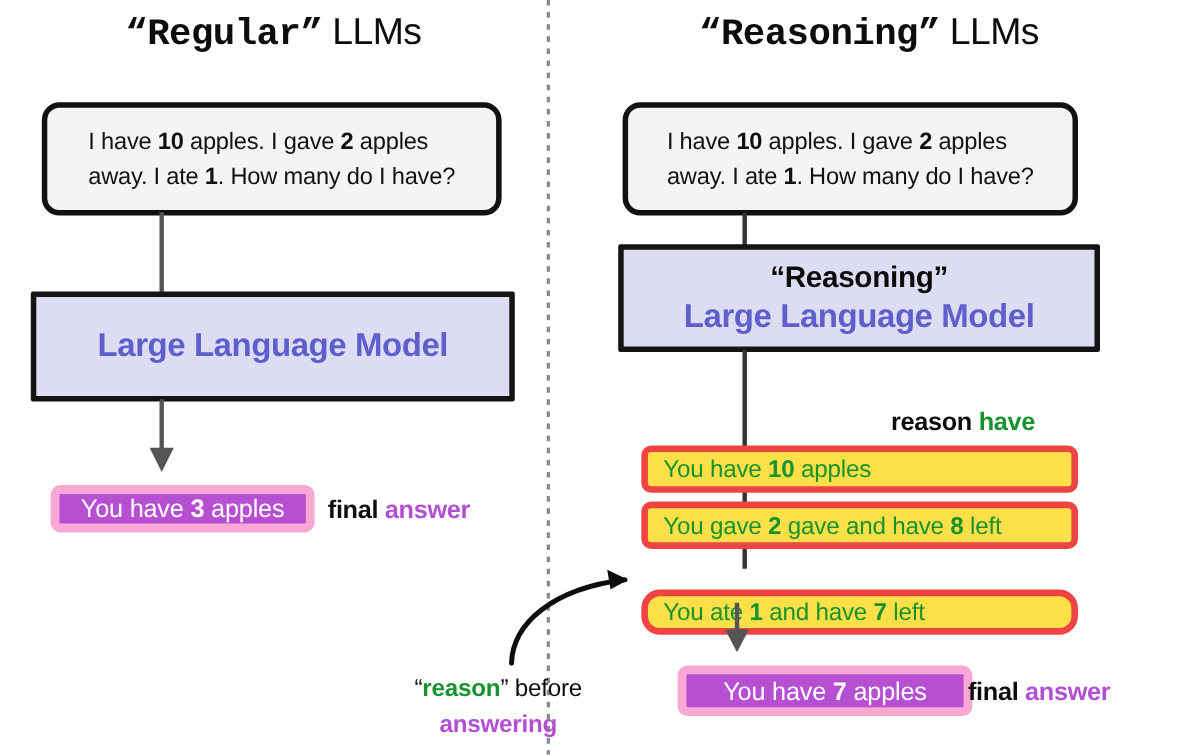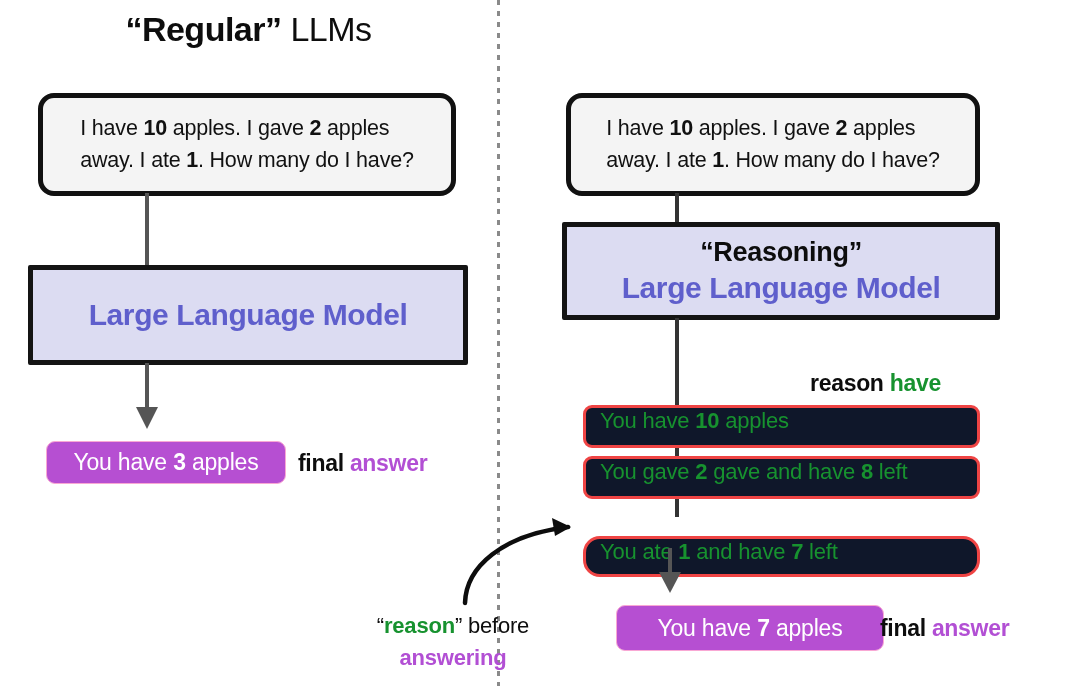--- a/index.html
+++ b/index.html
@@ -15,21 +15,21 @@
   .abs{position:absolute;box-sizing:border-box;}
 
   
   .title{
     font-size:34px;
     color:#0d0d0d;
     white-space:nowrap;
     letter-spacing:-0.5px;
     font-weight:400;
   }
-  .title b{font-weight:700;}
+  .title b{font-weight:700;font-family:Liberation Mono, monospace;}
 
   
   .divider{
     left:497px;top:0;width:3px;height:686px;
     background-image:linear-gradient(to bottom,#8a8a8a 0px,#8a8a8a 5px,rgba(0,0,0,0) 5px,rgba(0,0,0,0) 11px);
     background-size:3px 11px;
     background-repeat:repeat-y;
   }
 
   
@@ -68,36 +68,36 @@
     color:#0d0d0d;
     font-size:27px;
     font-weight:700;
     letter-spacing:-0.3px;
     white-space:nowrap;
     margin-bottom:3px;
   }
 
   
   .step-box{
-    background:#0f172a;
-    border:3px solid #ef4444;
+    background:#fde047;
+    border:6px solid #ef4444;
     border-radius:9px;
-    display:flex;align-items:flex-start;
+    display:flex;align-items:center;
     padding-left:14px;
     color:#17922f;
     font-size:22px;
     letter-spacing:-0.2px;
     white-space:nowrap;
   }
   .step-box b{font-weight:700;}
 
   
   .answer-box{
     background:#b64fd2;
-    border:1px solid #f9a8d4;
+    border:8px solid #f9a8d4;
     border-radius:9px;
     display:flex;align-items:center;justify-content:center;
     color:#ffffff;
     font-size:23px;
     letter-spacing:-0.2px;
     white-space:nowrap;
   }
   .answer-box b{font-weight:700;}
 
   
@@ -157,20 +157,23 @@
   <div class="abs answer-box" style="left:46px;top:441px;width:240px;height:43px;">
     <div>
       <span>You have </span><b>3</b><span> apples</span>
     </div>
   </div>
 
   <div class="abs label" style="left:298px;top:450px;">
     <span>final </span><span class="purple">answer</span>
   </div>
 
+  <div class="abs title" style="left:540px;top:10px;width:500px;text-align:center;">
+    <b>“Reasoning”</b><span> LLMs</span>
+  </div>
 
   <div class="abs prompt-box" style="left:566px;top:93px;width:414px;height:103px;">
     <div>
       <span>I have </span><b>10</b><span> apples. I gave </span><b>2</b><span> apples</span><br>
       <span>away. I ate </span><b>1</b><span>. How many do I have?</span>
     </div>
   </div>
 
   <svg class="arrow" style="left:670px;top:193px;width:16px;height:32px;">
     <line x1="7" y1="0" x2="7" y2="31" stroke="#333333" stroke-width="4"></line>

